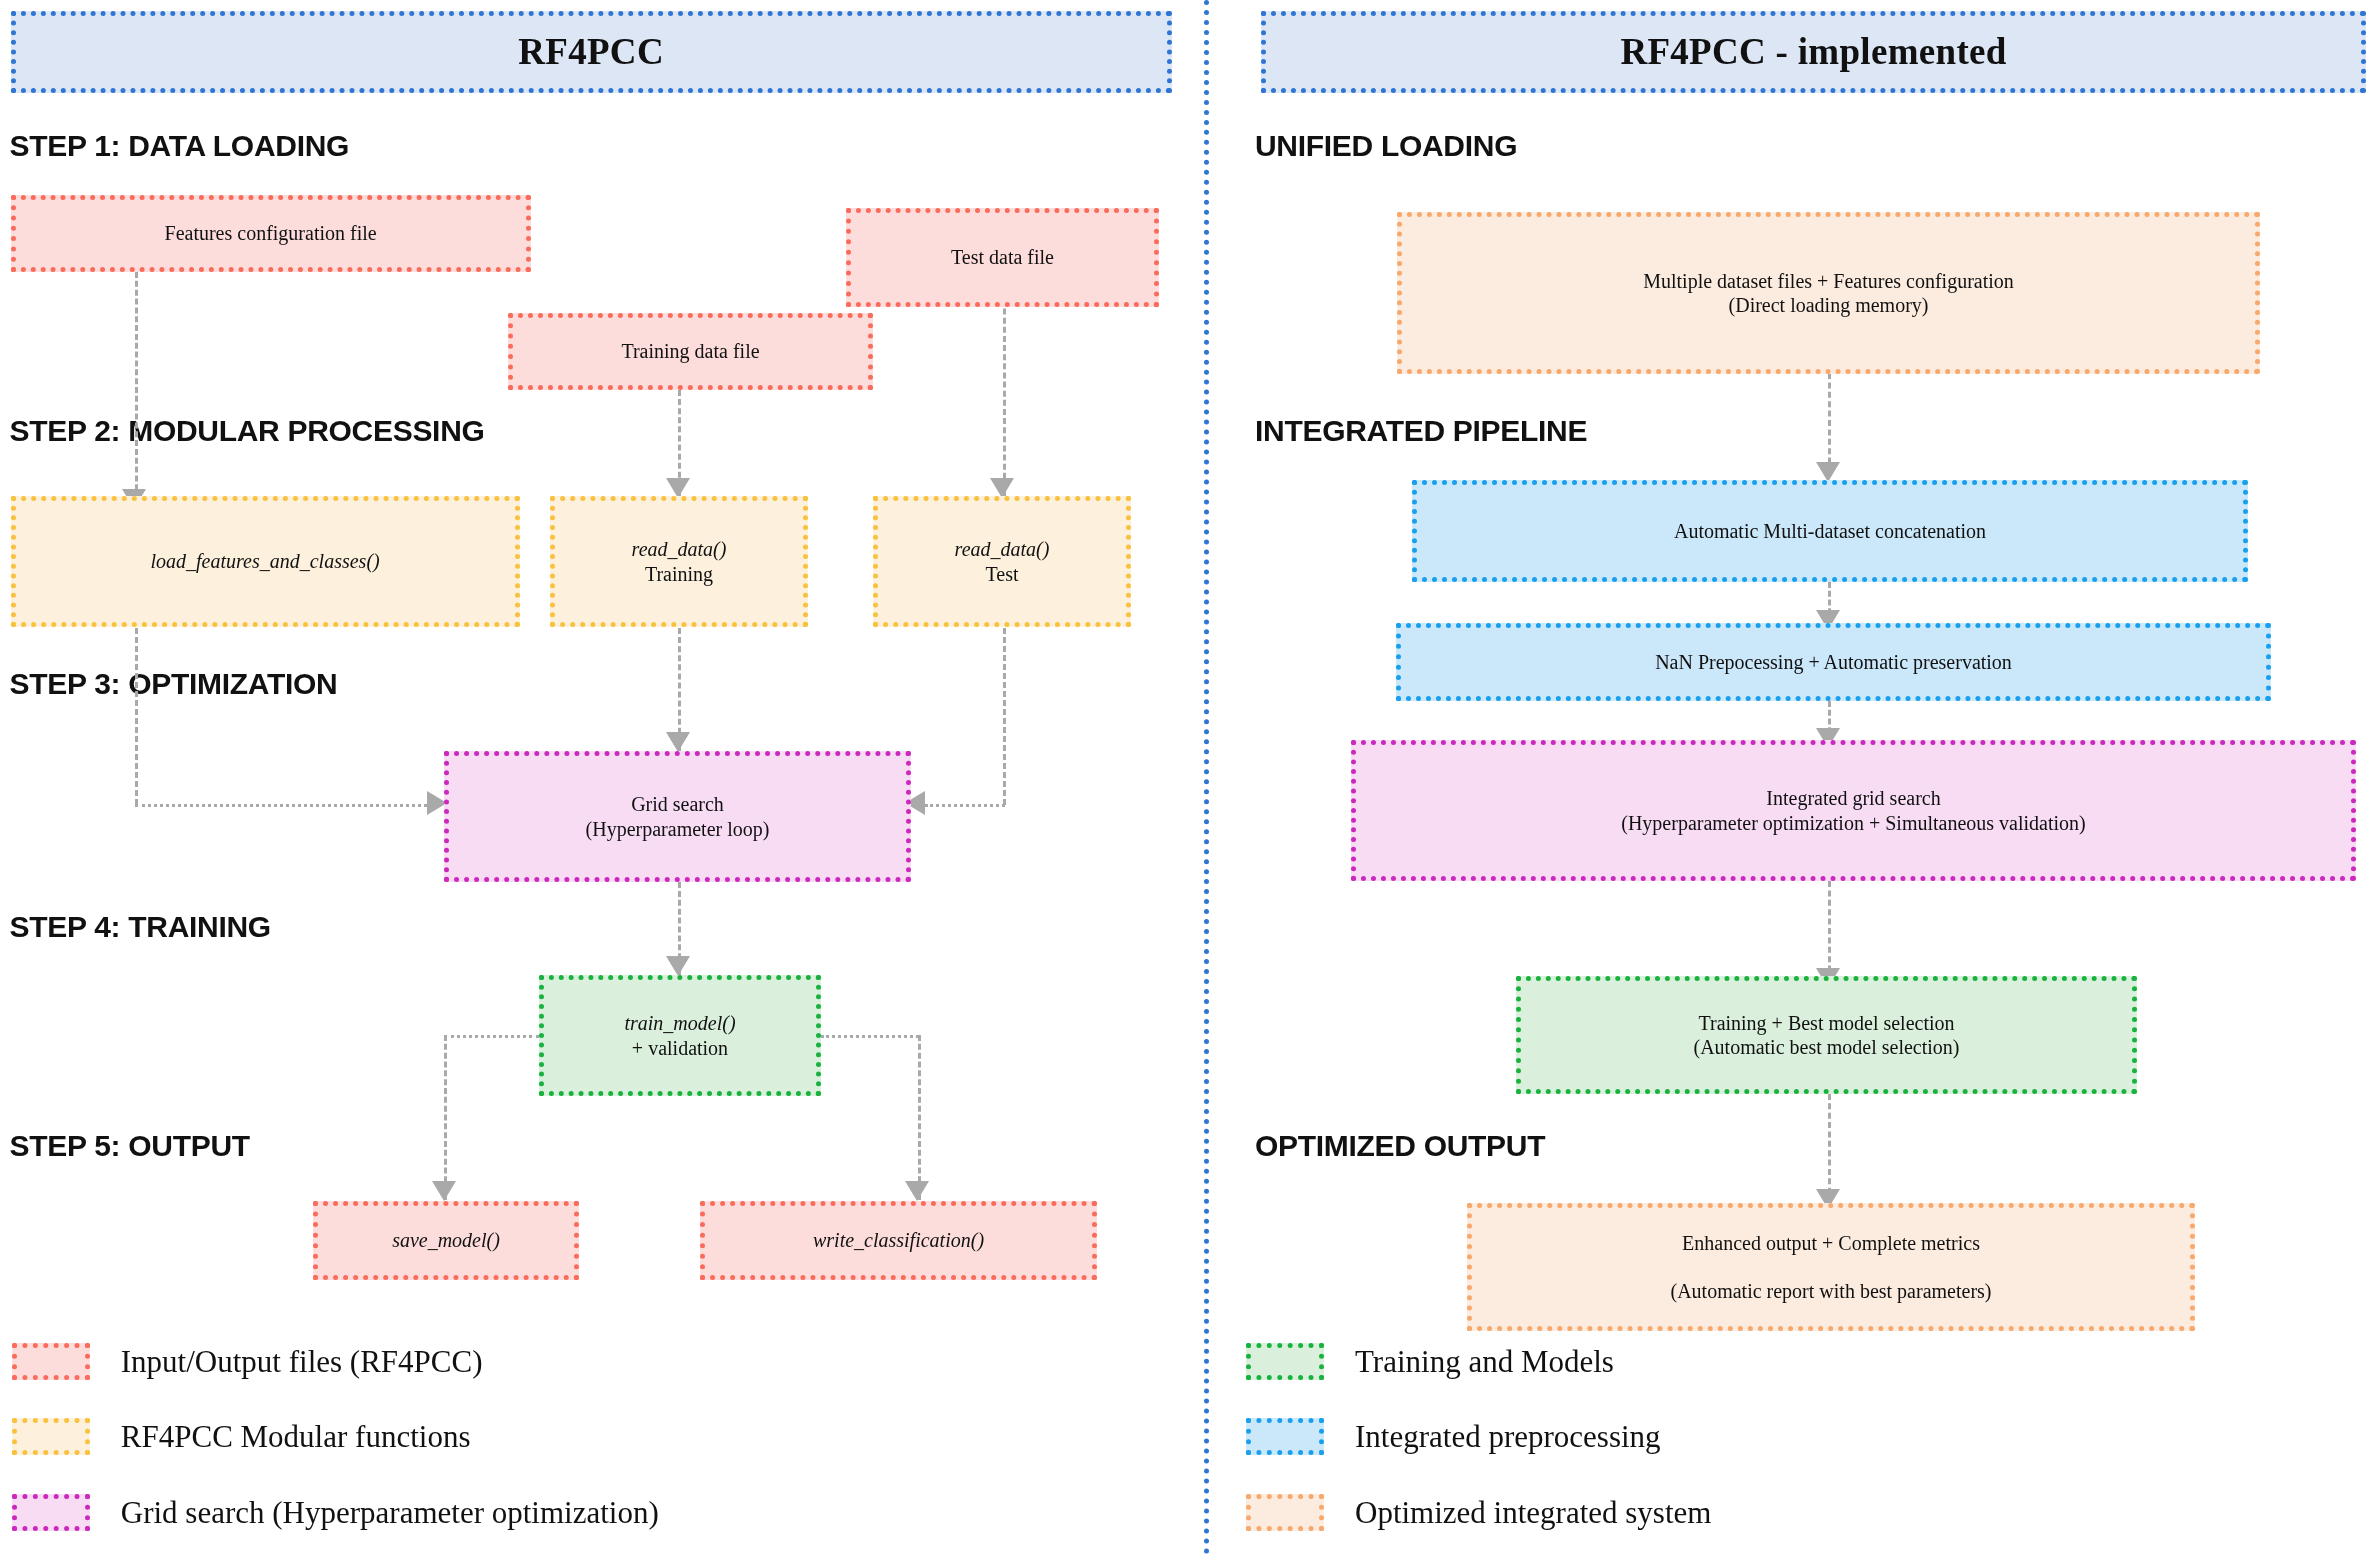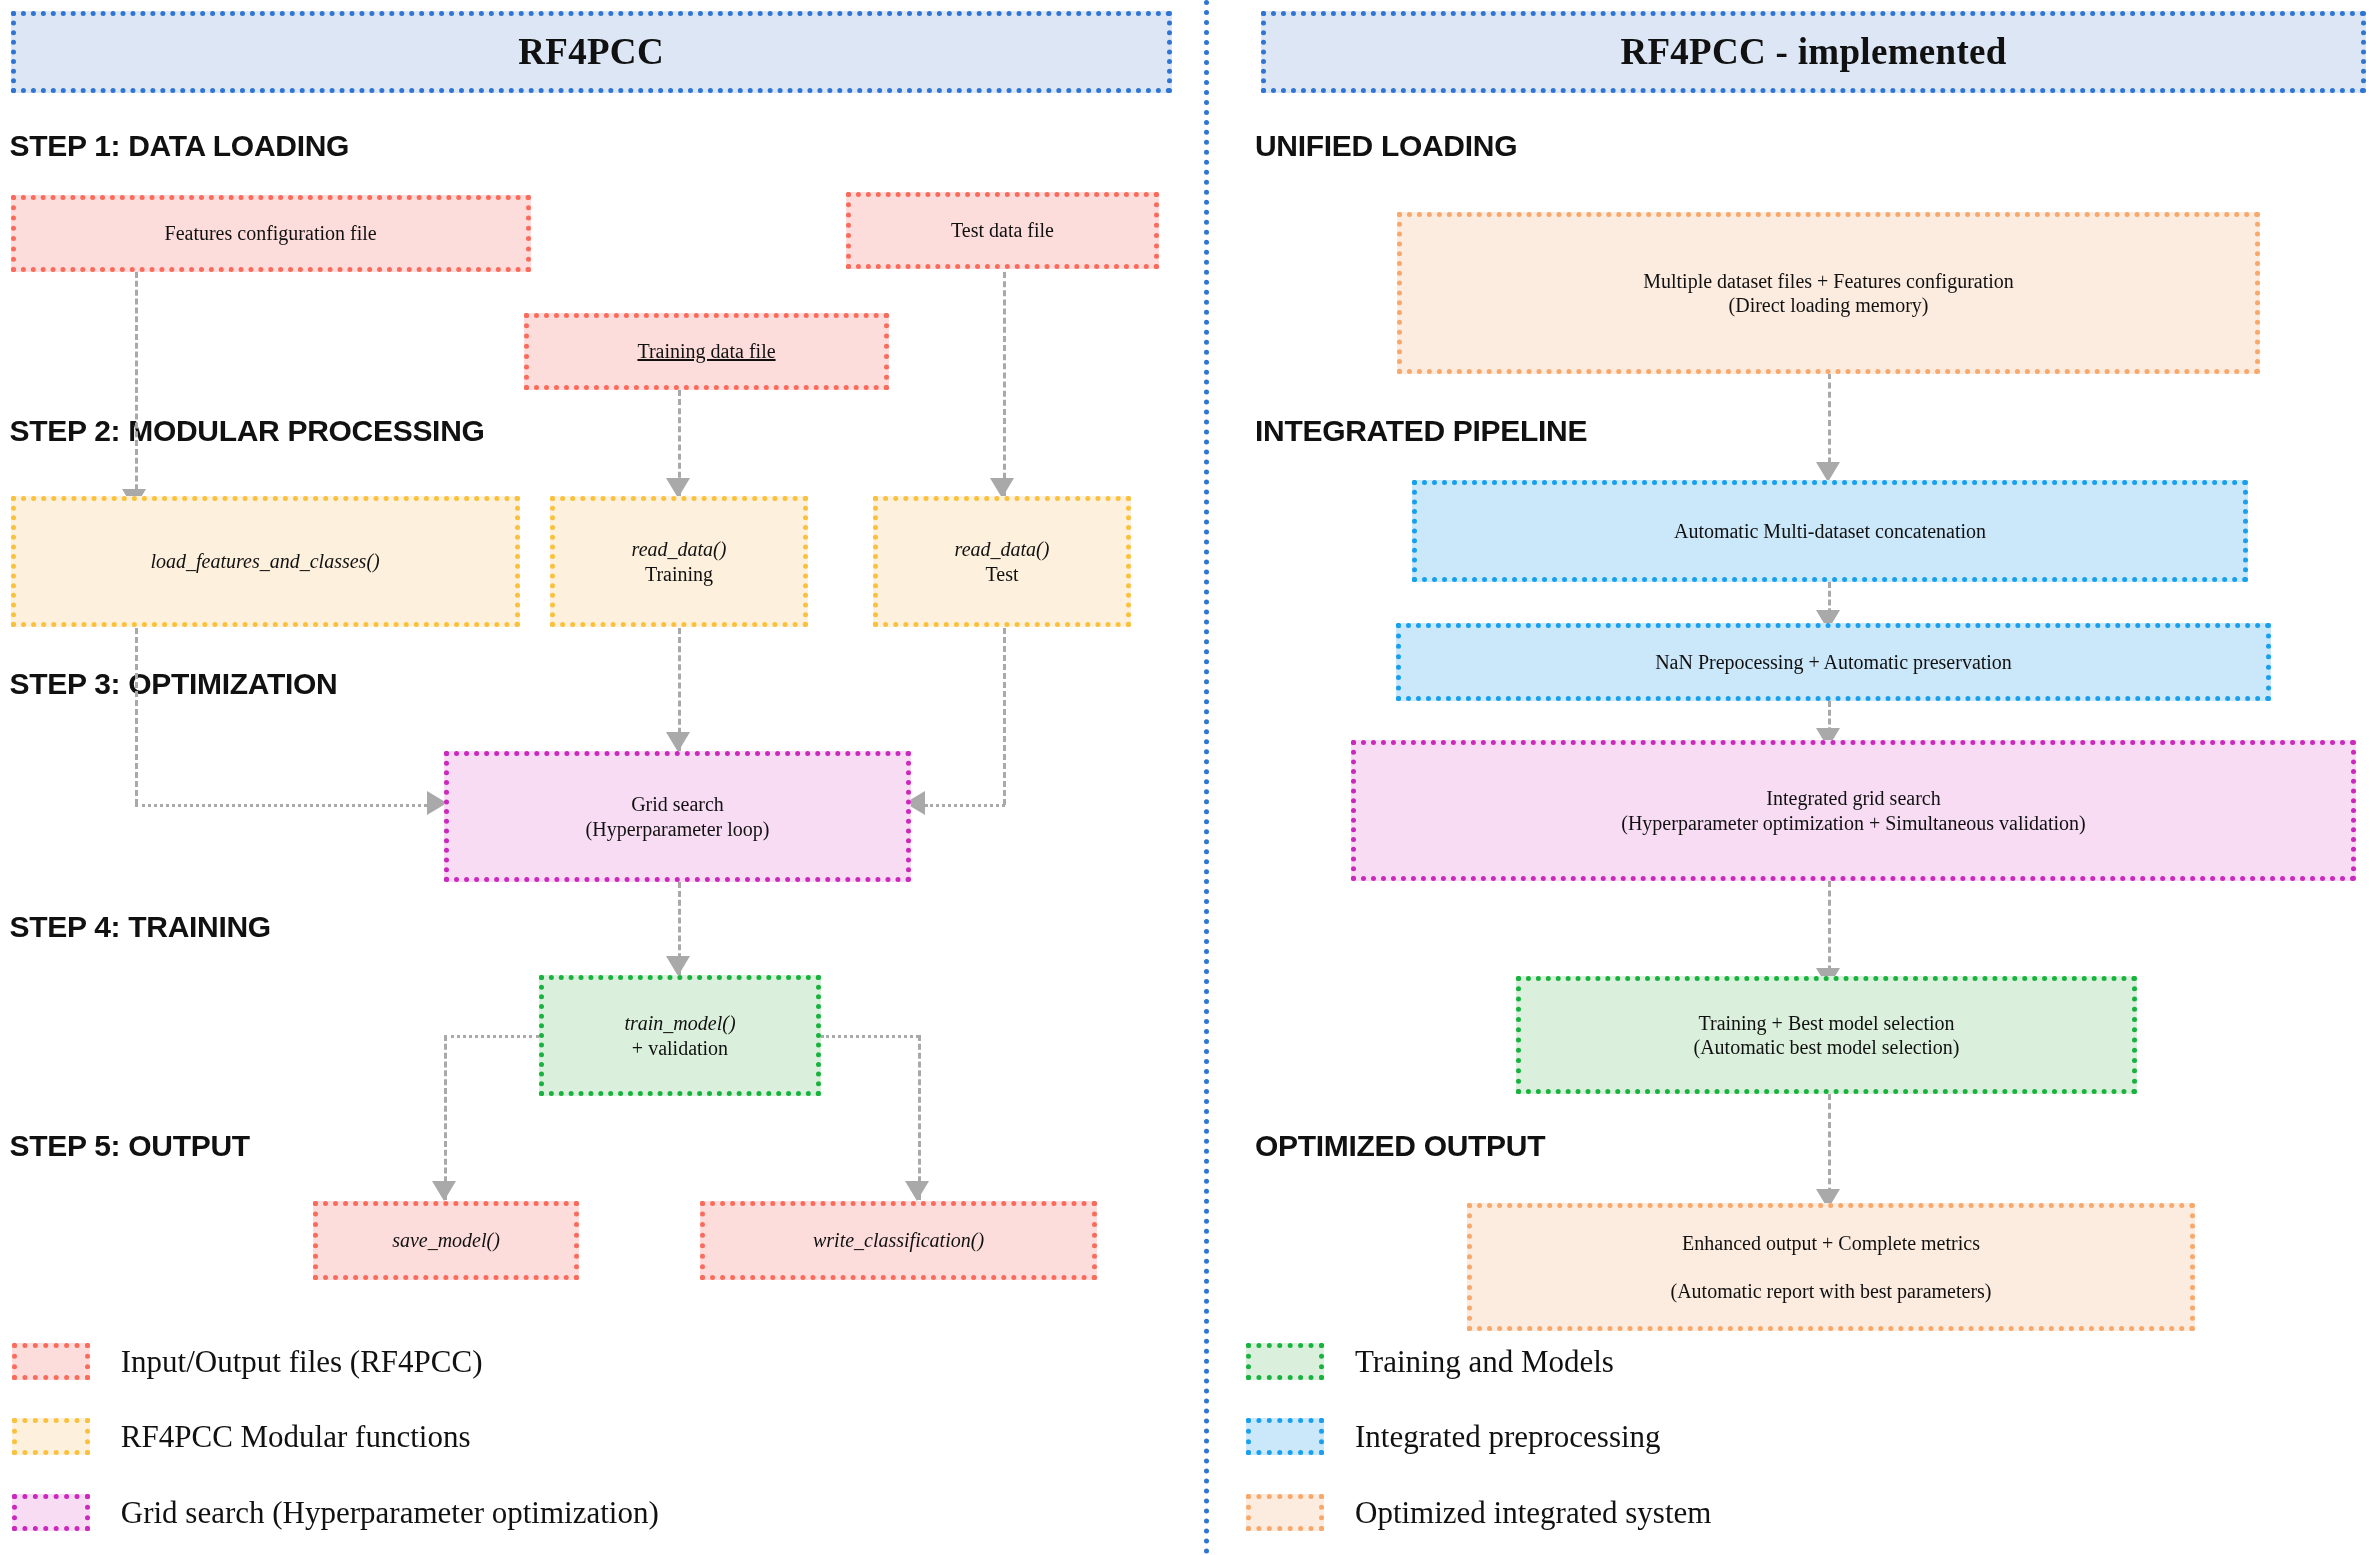--- a/index.html
+++ b/index.html
@@ -129,25 +129,25 @@
   <div class="arrow-down" style="left:432px;top:1181px;"></div>
 
   <div class="hline" style="left:821px;top:1035px;width:98px;"></div>
   <div class="vline" style="left:918px;top:1035px;height:165px;"></div>
   <div class="arrow-down" style="left:905px;top:1181px;"></div>
 
   <div class="node t-red" style="left:10.6px;top:195px;width:520px;height:77px;">
     <span class="ln">Features configuration file</span>
   </div>
 
-  <div class="node t-red" style="left:846px;top:192px;width:313px;height:77px;">
+  <div class="node t-red" style="left:846px;top:208px;width:313px;height:99px;">
     <span class="ln">Test data file</span>
   </div>
 
-  <div class="node t-red" style="left:524px;top:313px;width:365px;height:77px;text-decoration:underline;">
+  <div class="node t-red" style="left:508px;top:313px;width:365px;height:77px;">
     <span class="ln">Training data file</span>
   </div>
 
   <div class="node t-yellow italic" style="left:10.6px;top:496px;width:509px;height:131px;">
     <span class="ln">load_features_and_classes()</span>
   </div>
 
   <div class="node t-yellow" style="left:550px;top:496px;width:258px;height:131px;flex-direction:column;">
     <span class="ln italic">read_data()</span>
     <span class="ln">Training</span>

